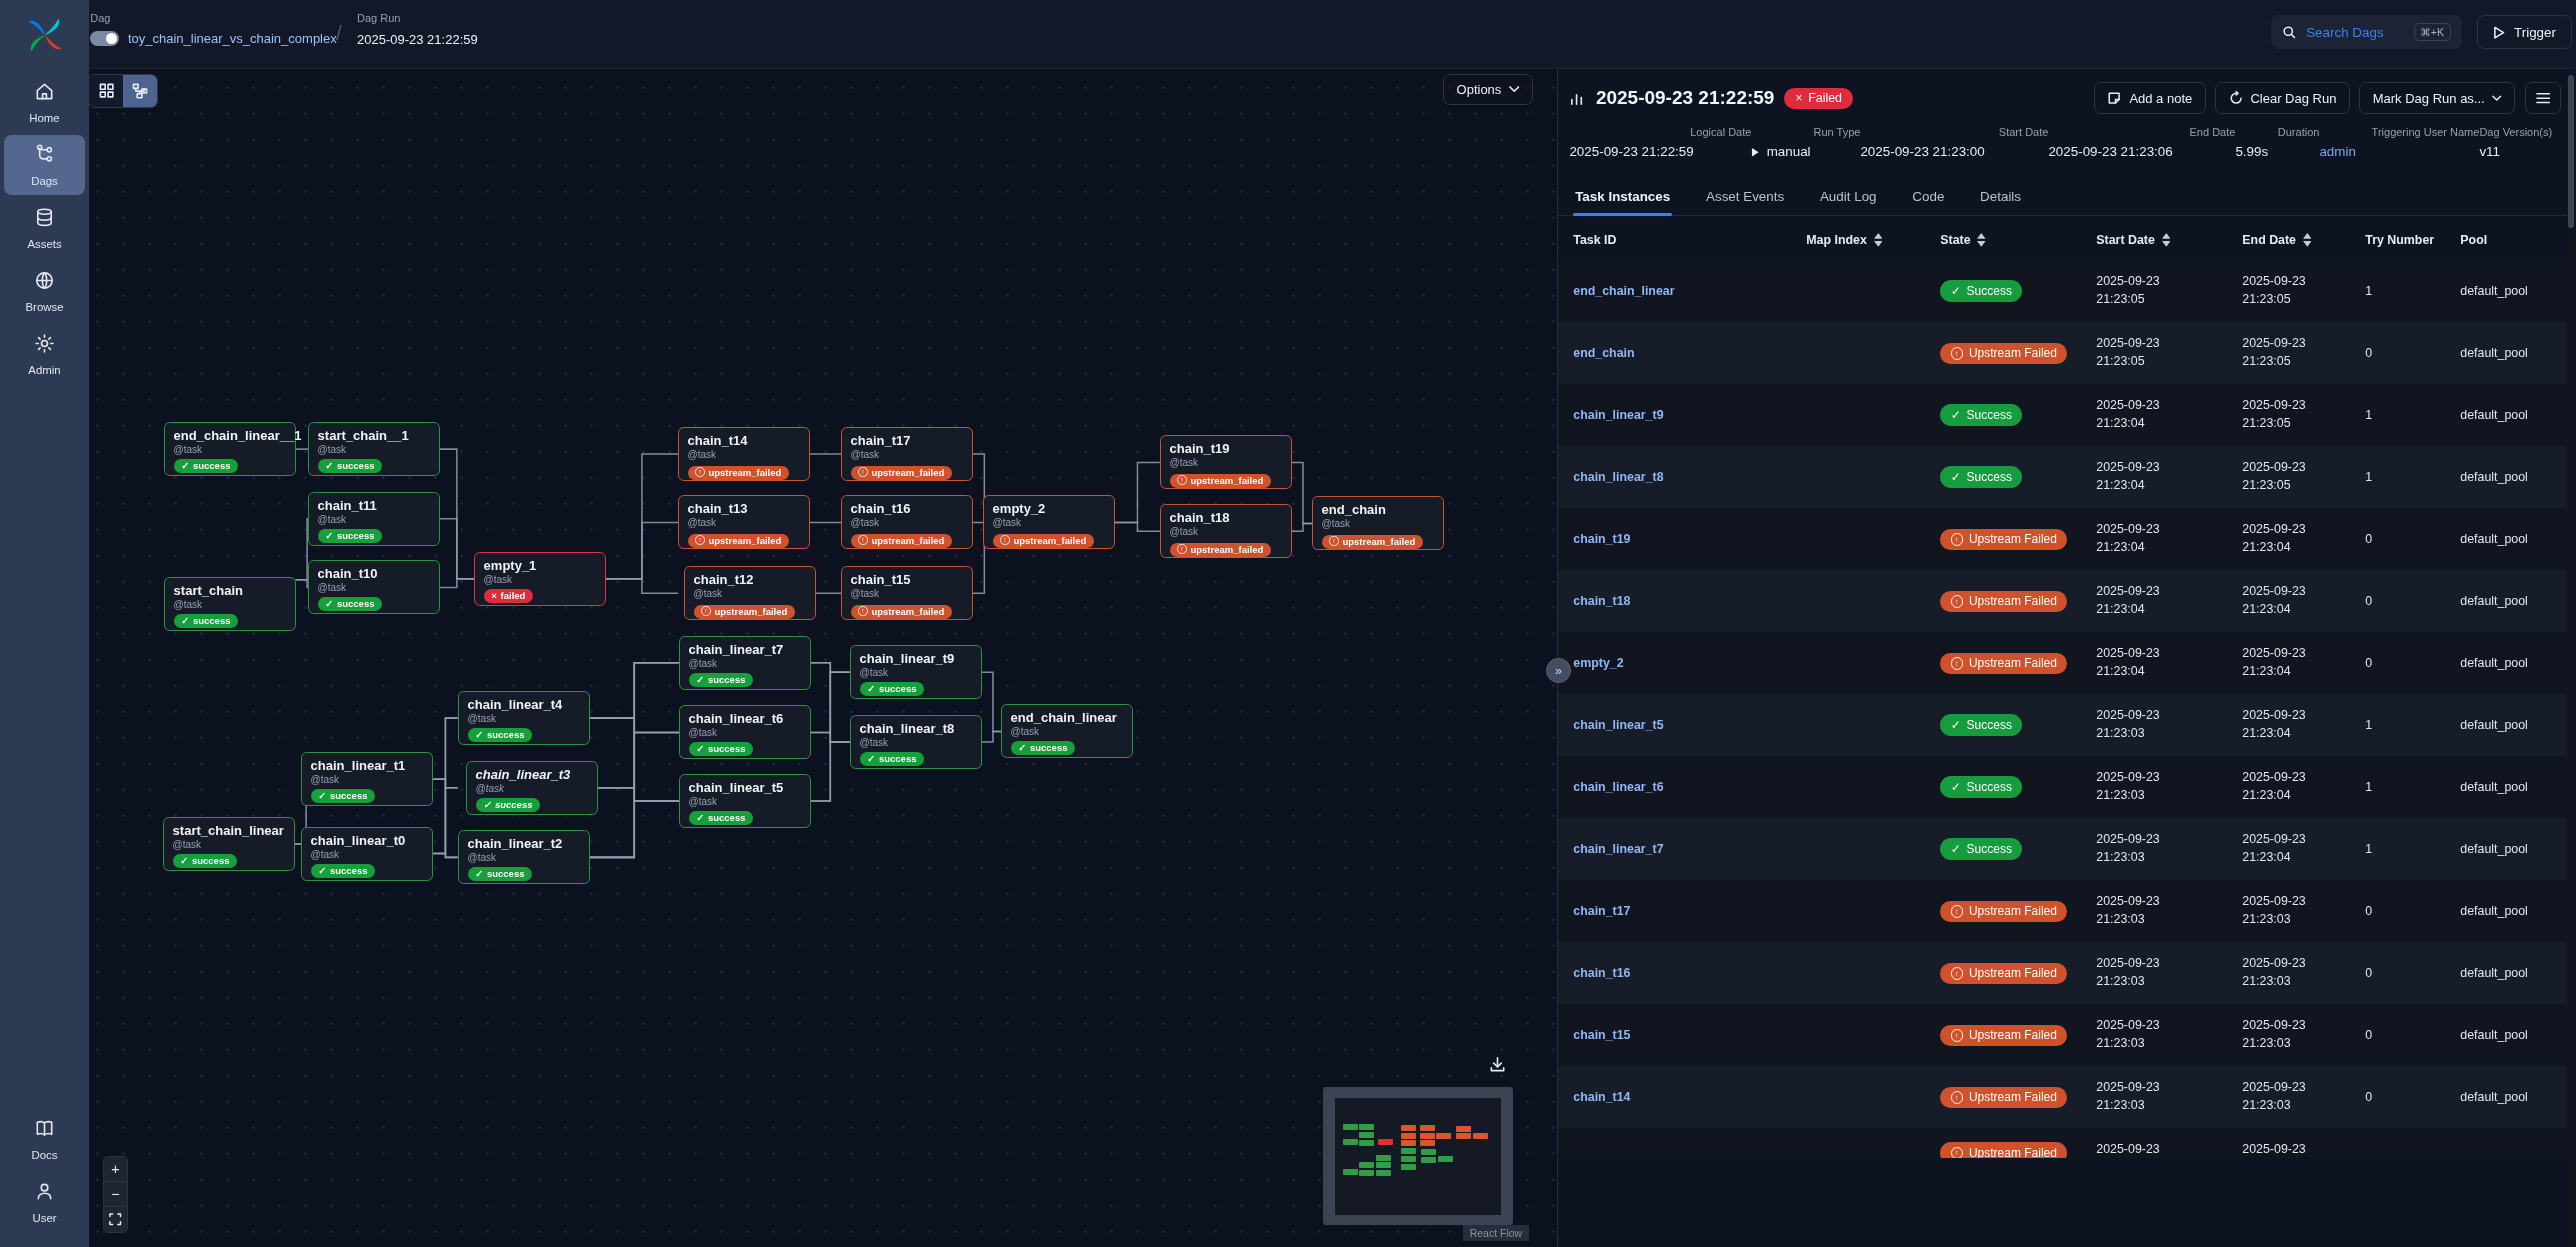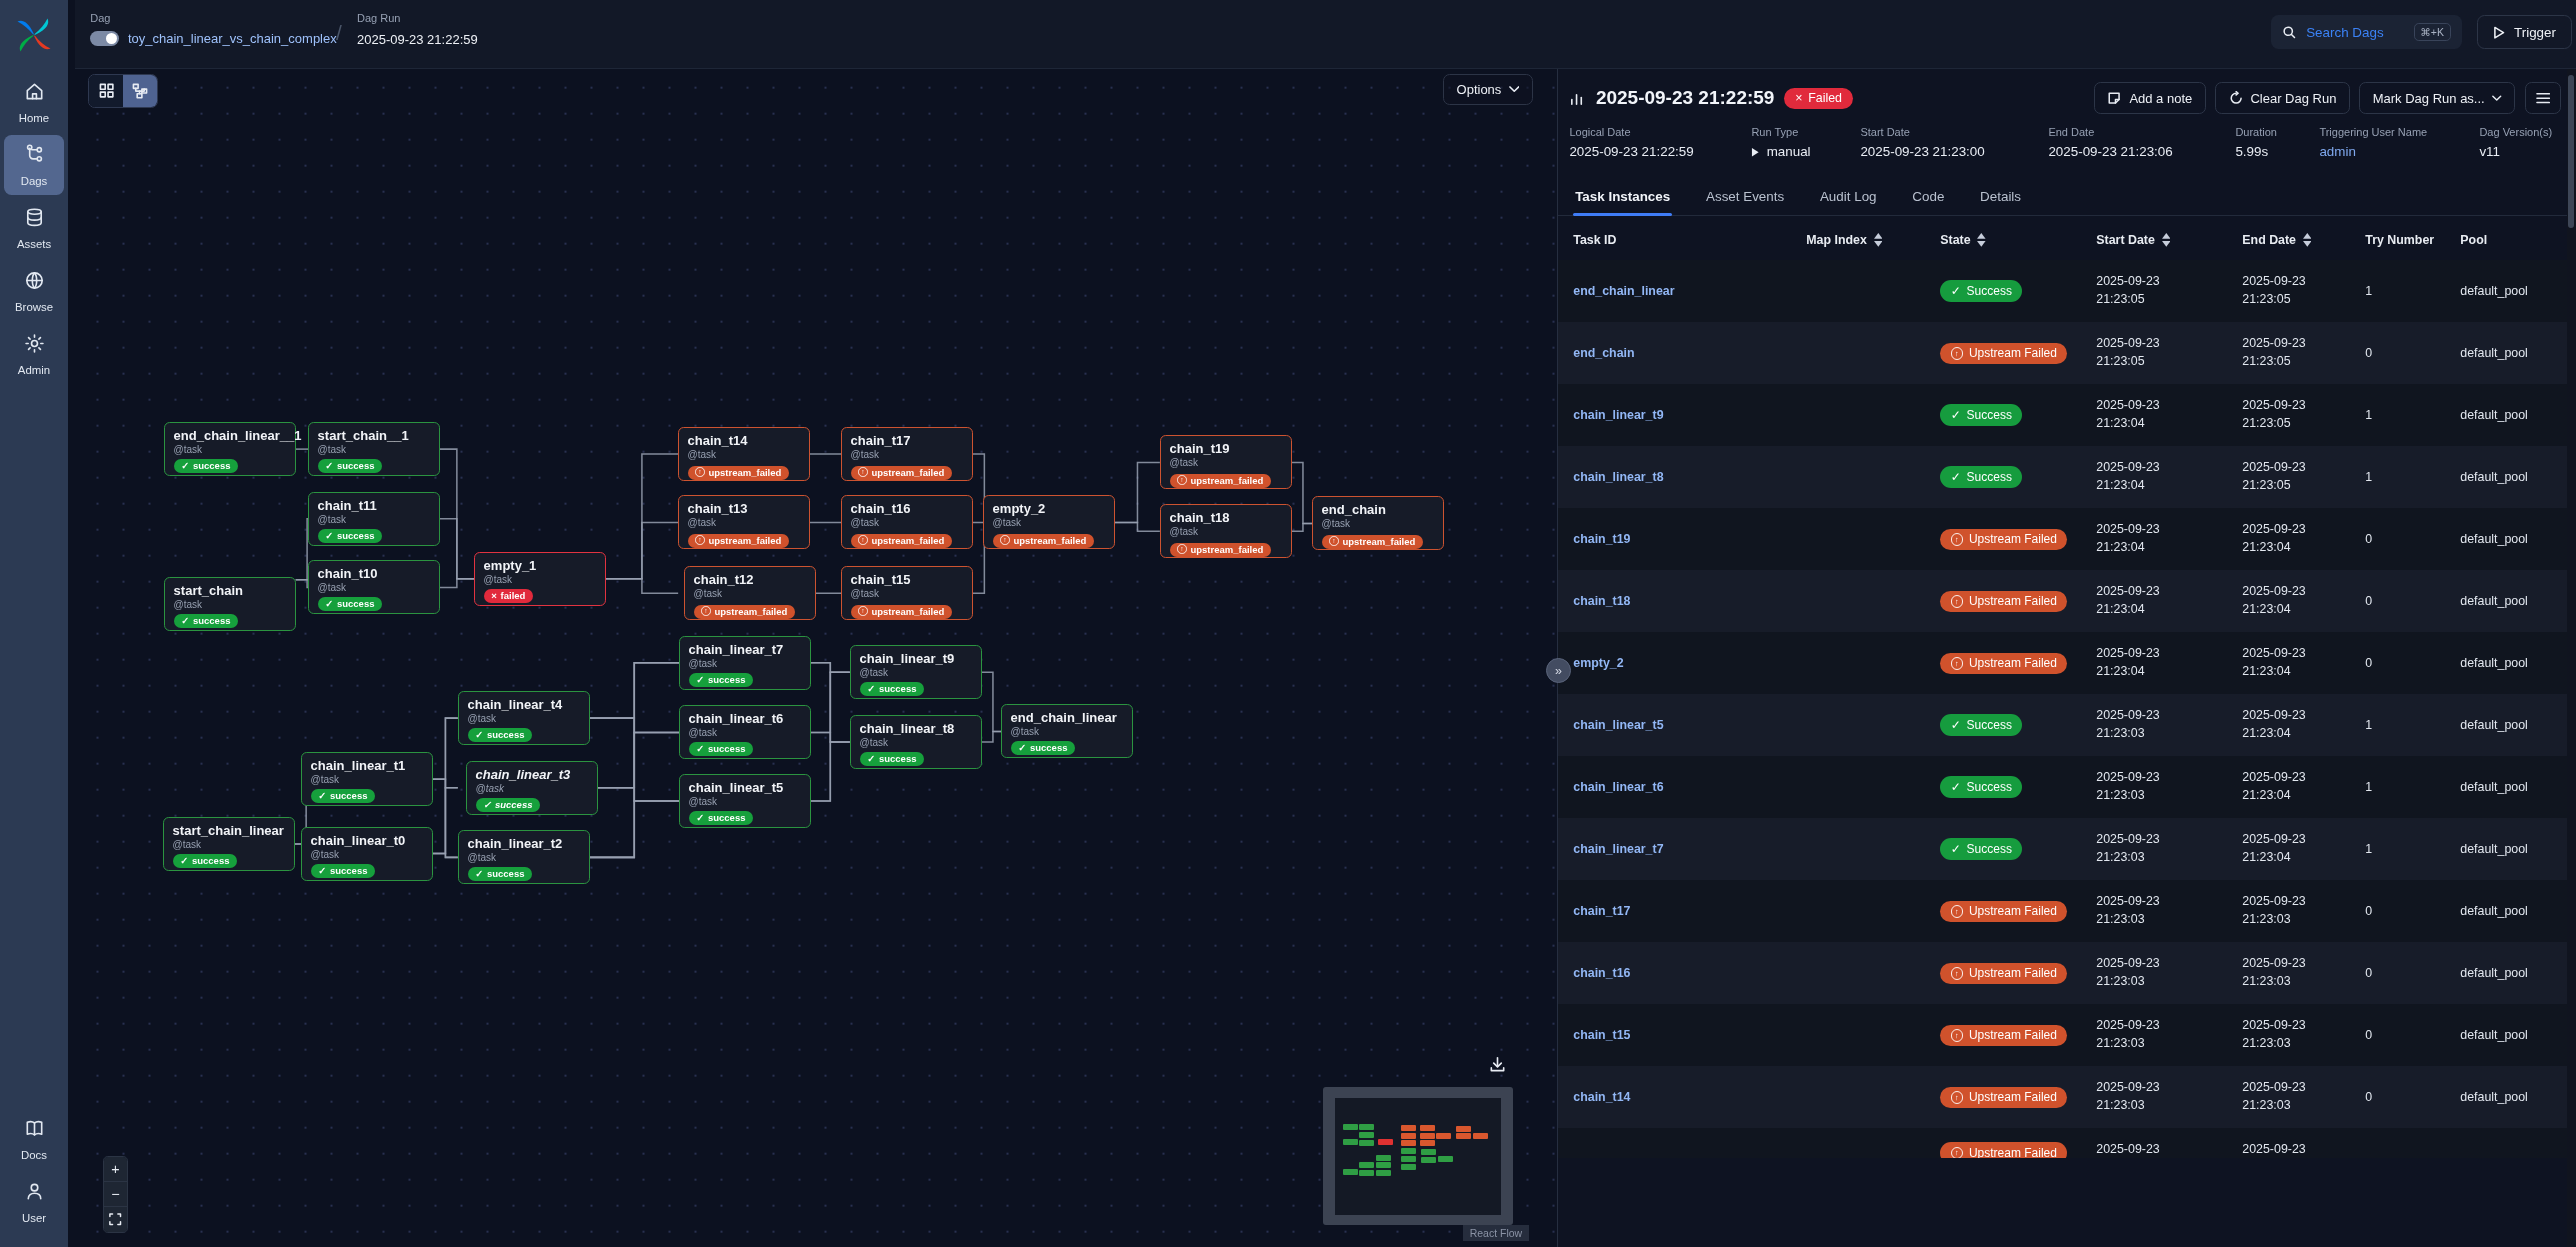--- a/index.html
+++ b/index.html
@@ -18,21 +18,21 @@
   .toggle .knob { position:absolute; right:1.9px; top:1.9px; width:11.4px; height:11.4px; border-radius:50%; background:#fff; }
   .searchdags { position:absolute; right:114px; top:15.3px; width:191px; height:34px; background:#1b2334;
     border-radius:7.6px; display:flex; align-items:center; gap:9.5px; padding:0 11.4px; cursor:pointer; }
   .searchdags .lbl { font-size:13.4px; color:#3b82f6; flex:1; }
   .kbd { font-size:10.5px; color:#aab3c4; border:1px solid #39445a; border-radius:4.8px; padding:1.9px 5.7px; }
   .triggerbtn { position:absolute; right:4px; top:15.3px; width:95px; height:34px; border:1px solid #2c3547;
     border-radius:7.6px; display:flex; align-items:center; justify-content:center; gap:8.6px;
     font-size:13.4px; color:#eef1f6; cursor:pointer; background:transparent; }
 
   
-  .sidebar { position:absolute; left:0; top:0; width:68px; height:1248px; background:#2c3a53; z-index:40;
+  .sidebar { position:absolute; left:0; top:0; width:89px; height:1248px; background:#2c3a53; z-index:40;
     display:flex; flex-direction:column; align-items:stretch; }
   .logo { height:69px; display:flex; align-items:center; justify-content:center; }
   .side-item { margin:2.9px 3.8px; padding:8.6px 0 7.6px; display:flex; flex-direction:column; align-items:center;
     gap:4.8px; border-radius:7.6px; cursor:pointer; }
   .side-item .lbl { font-size:11.4px; color:#e2e8f1; }
   .side-item.active { background:#53678f; }
   .side-spacer { flex:1; }
   .sicon { width:23px; height:23px; }
   .sicon path, .sicon circle, .sicon ellipse, .sicon line, .sicon rect, .sicon polyline
     { fill:none; stroke:#e2e8f1; stroke-width:1.7; stroke-linecap:round; stroke-linejoin:round; }
@@ -84,21 +84,21 @@
     justify-content:center; font-size:12.4px; z-index:50; cursor:pointer; }
   .runhead { display:flex; align-items:center; padding:13.4px 15.3px 3.8px 11.4px; gap:9.5px; }
   .runtitle { font-size:19px; font-weight:bold; color:#f2f5fa; }
   .failpill { display:inline-flex; align-items:center; gap:5.7px; background:#e12a3c; color:#fff;
     border-radius:13.4px; padding:3.8px 11.4px; font-size:12.4px; }
   .runactions { margin-left:auto; display:flex; gap:9.5px; align-items:flex-start; }
   .abtn { height:32px; border:1px solid #2c3547; border-radius:6.7px; background:transparent; color:#eef1f6;
     font-size:13px; display:flex; align-items:center; gap:7.6px; padding:0 12.4px; cursor:pointer; }
   .menubtn { width:36px; height:32px; border:1px solid #2c3547; border-radius:6.7px; display:flex;
     align-items:center; justify-content:center; cursor:pointer; }
-  .meta { display:flex; padding:7.6px 15.3px 0 11.4px; }
+  .meta { display:flex; padding:7.6px 15.3px 0 11.4px;text-align:right; }
   .mcol .ml { font-size:11px; color:#96a0b3; margin-bottom:6.7px; }
   .mcol .mv { font-size:13.4px; color:#e9edf4; display:flex; align-items:center; gap:6.7px; }
   .mcol .mv.link { color:#7fa8ee; }
   .tabs { display:flex; gap:32px; padding:0 15.3px; margin-top:21px; border-bottom:1px solid #222a3b; }
   .tab { font-size:13.4px; color:#b9c1cf; padding:8.6px 1.9px 10.5px; cursor:pointer; position:relative; }
   .tab.active { color:#f2f5fa; font-weight:bold; }
   .tab.active::after { content:""; position:absolute; left:0; right:0; bottom:-1px; height:2.9px;
     background:#3f7cf6; border-radius:1.9px; }
   .filters { display:flex; gap:13.4px; padding:13.4px 15.3px 3.8px; }
   .searchtasks { width:206px; height:40px; border:1px solid #2a3242; border-radius:6.7px; display:flex;

